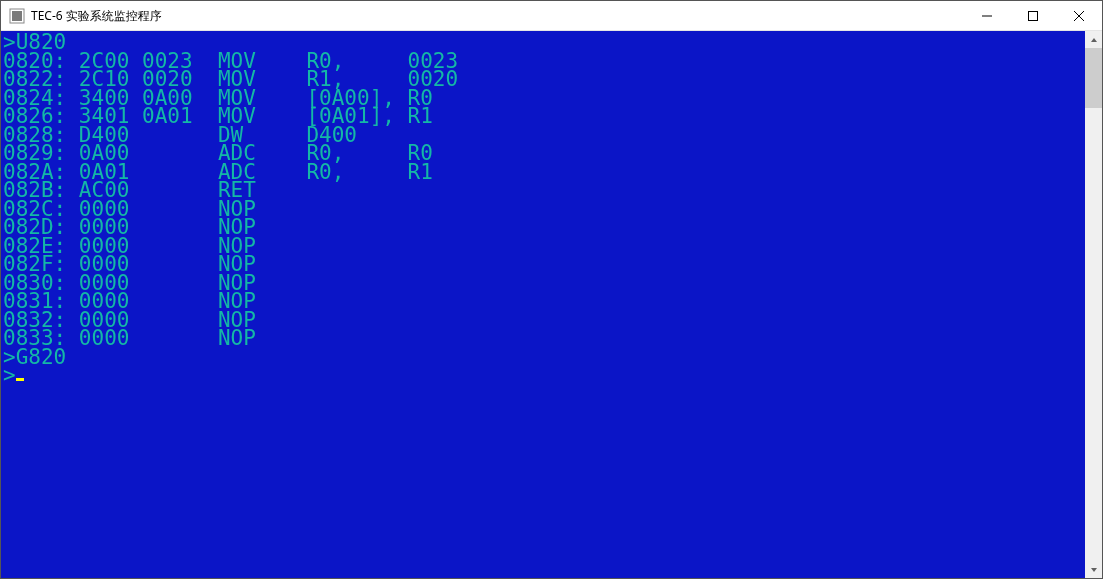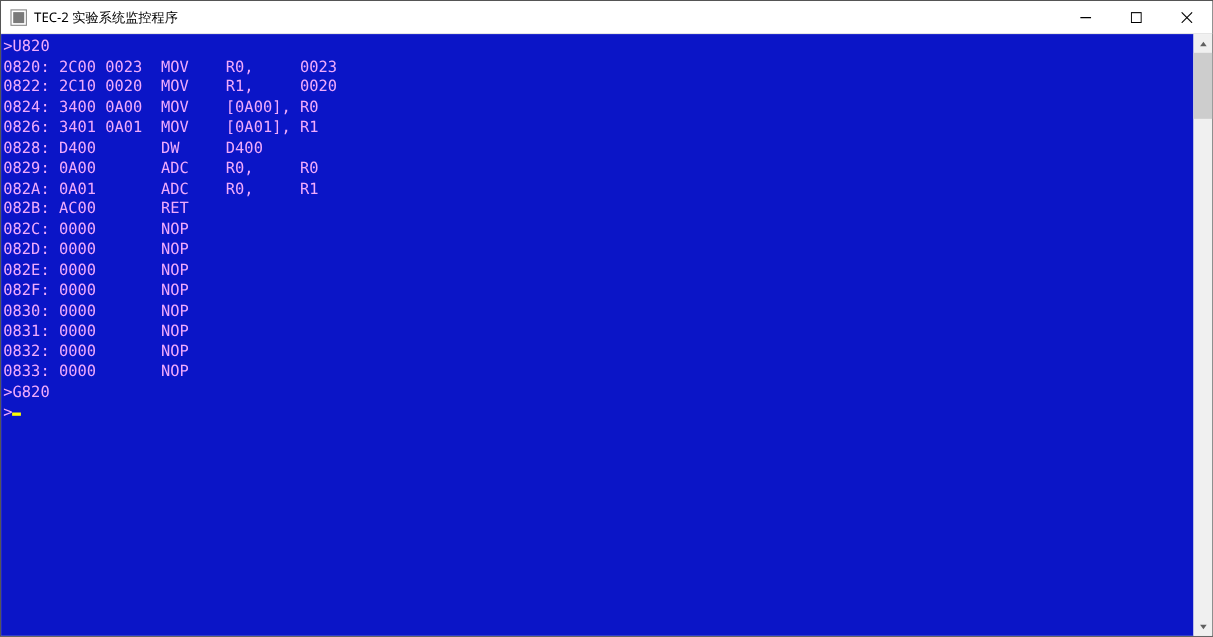--- a/index.html
+++ b/index.html
@@ -11,21 +11,21 @@
     .titlebar { height:30px; background:#fff; display:flex; align-items:center; border-bottom:1px solid #e5e5e5; }
     .app-icon { width:16px; height:16px; margin:0 6px 0 8px; display:flex; }
     .app-icon svg { width:16px; height:16px; }
     .title-text { flex:1; font-size:12px; color:#000; white-space:nowrap; overflow:hidden; }
     .win-btns { display:flex; height:100%; }
     .win-btn { width:46px; display:flex; align-items:center; justify-content:center; }
     .win-btn svg { width:10px; height:10px; stroke:#000; stroke-width:1; fill:none; }
 
     
     .client { flex:1; display:flex; min-height:0; }
-    .terminal { flex:1; background:#0B15C7; color:#f0abfc; font-family:"NSimSun","SimSun","Consolas",monospace; font-size:14px; line-height:18.5px; padding:2px 0 0 2px; white-space:pre; overflow:hidden; letter-spacing:0px; }
+    .terminal { flex:1; background:#0B15C7; color:#14b8a6; font-family:"NSimSun","SimSun","Consolas",monospace; font-size:21px; line-height:18.5px; padding:2px 0 0 2px; white-space:pre; overflow:hidden; letter-spacing:0px; }
     .terminal .line { height:18.5px; }
     .cursor { display:inline-block; width:8px; height:3px; background:#ffff00; vertical-align:baseline; position:relative; top:-1px; animation:blink 1s step-end infinite; }
     @keyframes blink { 50% { opacity:0; } }
 
     
     .scrollbar { width:17px; background:#f0f0f0; position:relative; }
     .scroll-arrow { width:17px; height:17px; display:flex; align-items:center; justify-content:center; position:absolute; left:0; }
     .scroll-arrow.up { top:0; }
     .scroll-arrow.down { bottom:0; }
     .scroll-arrow svg { width:8px; height:8px; fill:#606060; }
@@ -36,21 +36,21 @@
 
 <div class="window">
 
   <div class="titlebar">
     <span class="app-icon">
       <svg viewBox="0 0 16 16">
           <rect x="1" y="1" width="14" height="14" fill="#fff" stroke="#888" stroke-width="1"></rect>
           <rect x="3" y="3" width="10" height="10" fill="#7a7a7a"></rect>
         </svg>
     </span>
-    <span class="title-text">TEC-2 实验系统监控程序</span>
+    <span class="title-text">TEC-6 实验系统监控程序</span>
     <div class="win-btns">
       <div class="win-btn">
         <svg viewBox="0 0 10 10">
             <line x1="0" y1="5" x2="10" y2="5"></line>
           </svg>
       </div>
       <div class="win-btn">
         <svg viewBox="0 0 10 10">
             <rect x="0.5" y="0.5" width="9" height="9"></rect>
           </svg>

